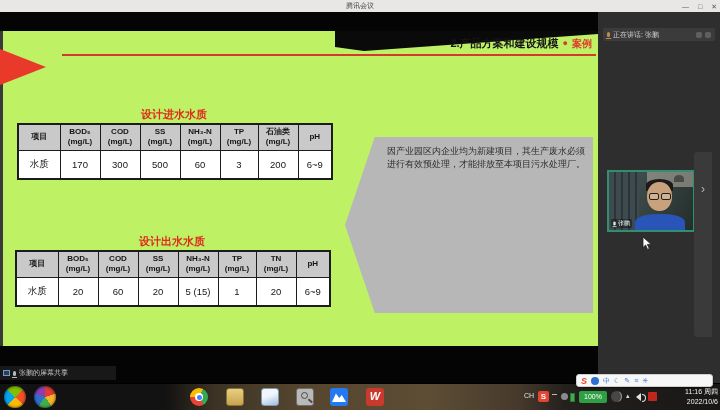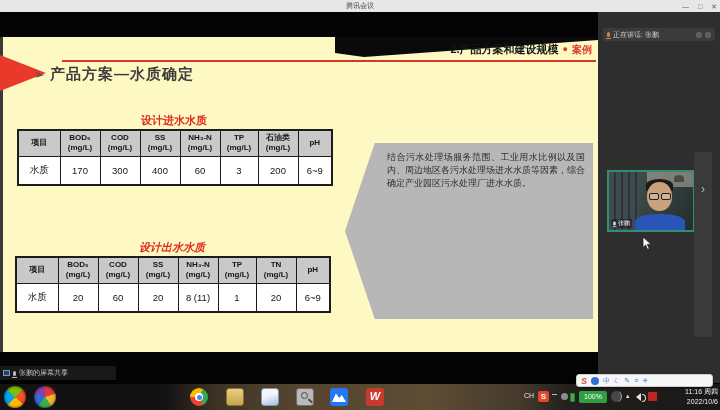--- a/index.html
+++ b/index.html
@@ -8,38 +8,38 @@
 
   
   .titlebar{position:absolute;left:0;top:0;width:720px;height:12px;background:#e9e7e6;
     display:flex;align-items:center;justify-content:center;}
   .titlebar .title{font-size:7px;color:#3f3f3f;}
   .win-controls{position:absolute;right:3px;top:0;height:12px;display:flex;gap:9px;align-items:center;}
   .win-controls span{font-size:7px;color:#5a5a5a;line-height:1;cursor:default;}
 
   
   .share-area{position:absolute;left:0;top:12px;width:598px;height:371px;background:#040404;}
-  .slide{position:absolute;left:0;top:25px;width:598px;height:315px;background:#fef9c3;}
+  .slide{position:absolute;left:0;top:19px;width:598px;height:315px;background:#bef264;}
   .slide-left-strip{position:absolute;left:0;top:0;width:3px;height:100%;background:#3a3a3a;}
   .top-wedge{position:absolute;left:335px;top:0;width:263px;height:20px;background:#0a0a0a;
     clip-path:polygon(0 0,100% 0,100% 15%,11% 100%,0 80%);}
   .red-line{position:absolute;left:62px;top:23px;width:534px;height:2px;background:#d23b2a;}
   .section-header{position:absolute;left:360px;top:5px;width:232px;display:flex;
     justify-content:flex-end;align-items:center;gap:4px;}
   .section-header .sec-title{font-size:11px;font-weight:bold;color:#151515;}
   .section-header .sec-dot{font-size:9px;color:#e03a2f;line-height:1;}
   .section-header .sec-tag{font-size:10px;font-weight:bold;color:#e03a2f;}
   .red-triangle{position:absolute;left:0;top:18px;width:46px;height:36px;background:#e8392a;
     clip-path:polygon(0 0,100% 50%,0 100%);}
   .slide-title{position:absolute;left:34px;top:28px;font-size:15px;font-weight:bold;color:#3d3d3d;letter-spacing:1px;}
   .slide-title .bullet{color:#4a4a4a;margin-right:4px;font-size:13px;}
 
   .tbl-caption{position:absolute;width:314px;text-align:center;font-size:11px;font-weight:bold;color:#e02b1d;}
   #cap-in{left:17px;top:76px;}
-  #cap-out{left:15px;top:203px;font-style:italic;}
+  #cap-out{left:15px;top:203px;}
 
   .wq-table{position:absolute;border-collapse:collapse;table-layout:fixed;width:314px;
     border:2px solid #1c1c1c;background:#fff;}
   #tbl-in{left:17px;top:92px;}
   #tbl-out{left:15px;top:219px;}
   .wq-table td{border:1px solid #1c1c1c;text-align:center;vertical-align:middle;padding:1px 0;}
   .wq-table tr.hd td{background:#c9c9c9;font-size:8px;font-weight:600;color:#141414;line-height:1.25;height:26px;}
   .wq-table tr.vals td{font-size:9.5px;color:#141414;height:29px;}
 
   .callout{position:absolute;left:345px;top:106px;width:248px;height:176px;background:#b7b7b7;
@@ -159,23 +159,20 @@
       <div class="red-line"></div>
 
       <div class="section-header">
         <span class="sec-title">2.产品方案和建设规模</span>
         <span class="sec-dot">●</span>
         <span class="sec-tag">案例</span>
       </div>
 
       <div class="red-triangle"></div>
 
-      <div class="slide-title">
-        <span class="bullet">➢</span><span>产品方案—水质确定</span>
-      </div>
 
       <div class="tbl-caption" id="cap-in">设计进水水质</div>
       <table class="wq-table" id="tbl-in">
         <colgroup>
             <col style="width:42px">
             <col style="width:40px">
             <col style="width:40px">
             <col style="width:40px">
             <col style="width:40px">
             <col style="width:38px">
@@ -190,21 +187,21 @@
           <td><span>SS</span><br><span>(mg/L)</span></td>
           <td><span>NH₃-N</span><br><span>(mg/L)</span></td>
           <td><span>TP</span><br><span>(mg/L)</span></td>
           <td><span>石油类</span><br><span>(mg/L)</span></td>
           <td><span>pH</span></td>
         </tr>
         <tr class="vals">
           <td>水质</td>
           <td>170</td>
           <td>300</td>
-          <td>400</td>
+          <td>500</td>
           <td>60</td>
           <td>3</td>
           <td>200</td>
           <td>6~9</td>
         </tr>
       </tbody>
         </table>
 
       <div class="tbl-caption" id="cap-out">设计出水水质</div>
       <table class="wq-table" id="tbl-out">
@@ -227,30 +224,30 @@
           <td><span>NH₃-N</span><br><span>(mg/L)</span></td>
           <td><span>TP</span><br><span>(mg/L)</span></td>
           <td><span>TN</span><br><span>(mg/L)</span></td>
           <td><span>pH</span></td>
         </tr>
         <tr class="vals">
           <td>水质</td>
           <td>20</td>
           <td>60</td>
           <td>20</td>
-          <td>8 (11)</td>
+          <td>5 (15)</td>
           <td>1</td>
           <td>20</td>
           <td>6~9</td>
         </tr>
       </tbody>
         </table>
 
       <div class="callout">
-        <p>结合污水处理场服务范围、工业用水比例以及国内、周边地区各污水处理场进水水质等因素，综合确定产业园区污水处理厂进水水质。</p>
+        <p>因产业园区内企业均为新建项目，其生产废水必须进行有效预处理，才能排放至本项目污水处理厂。</p>
       </div>
     </div>
 
     <div class="share-bar">
       <span class="share-win-icon"></span>
       <span class="mic-glyph"></span>
       <span class="lbl">张鹏的屏幕共享</span>
     </div>
   </div>
 

